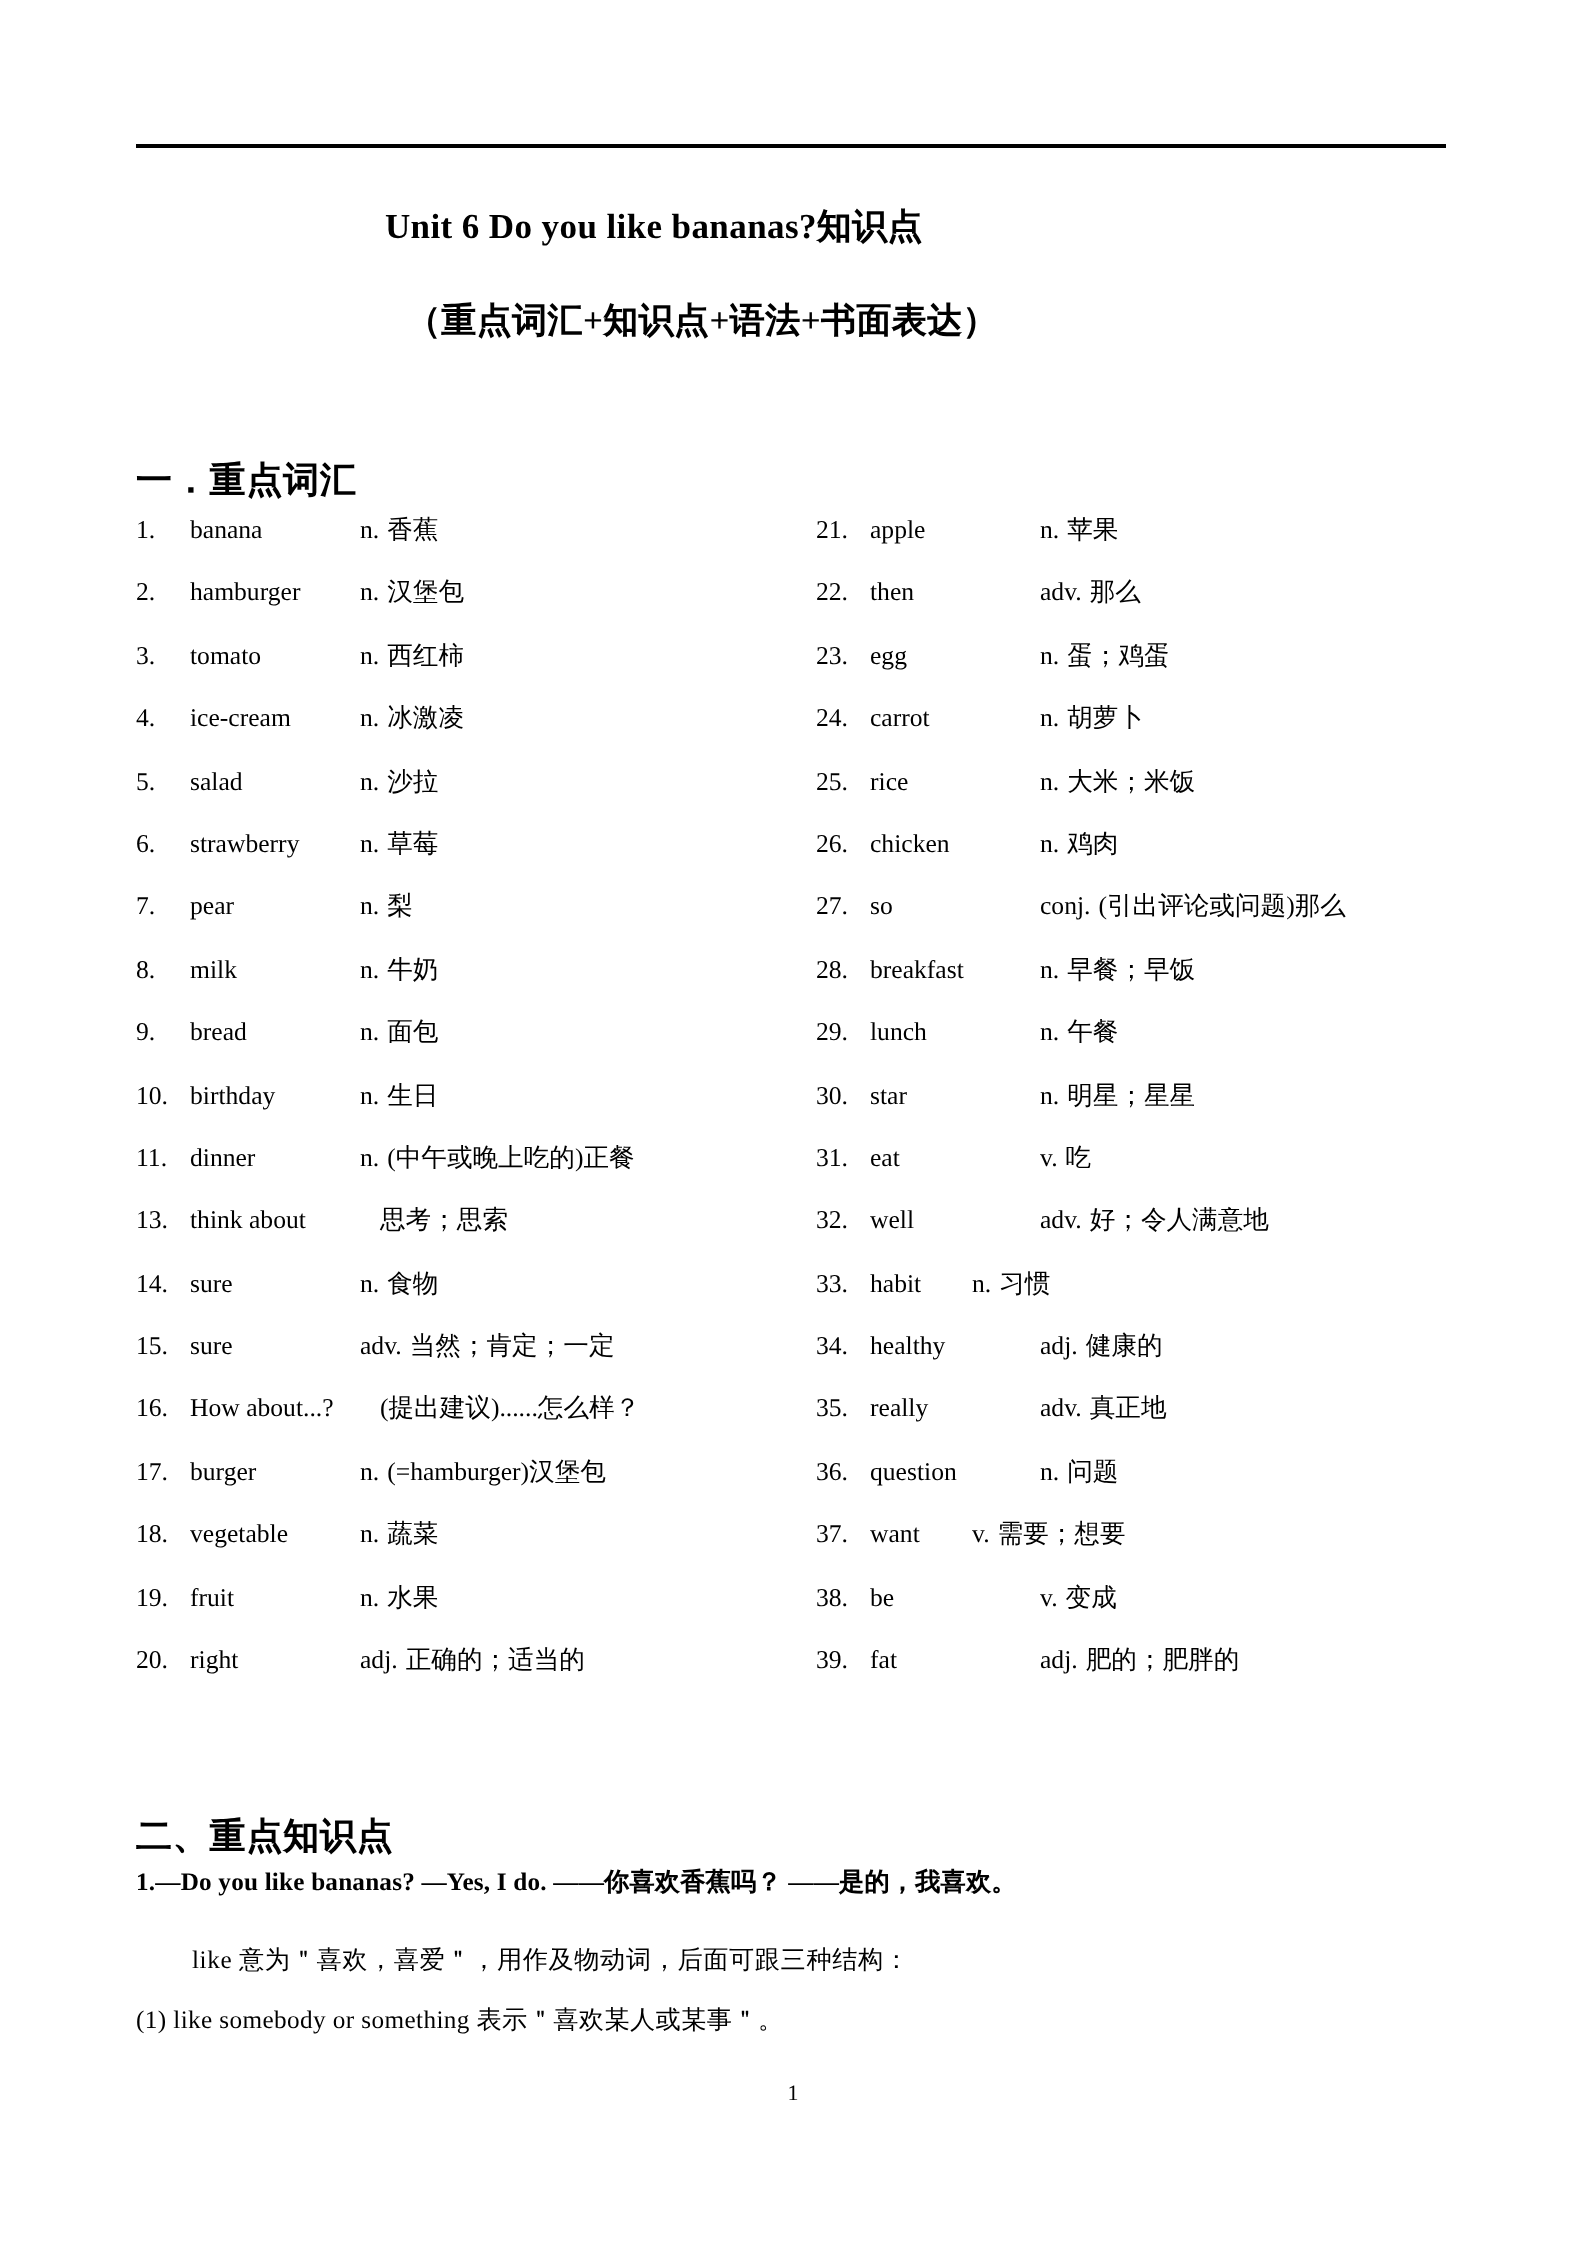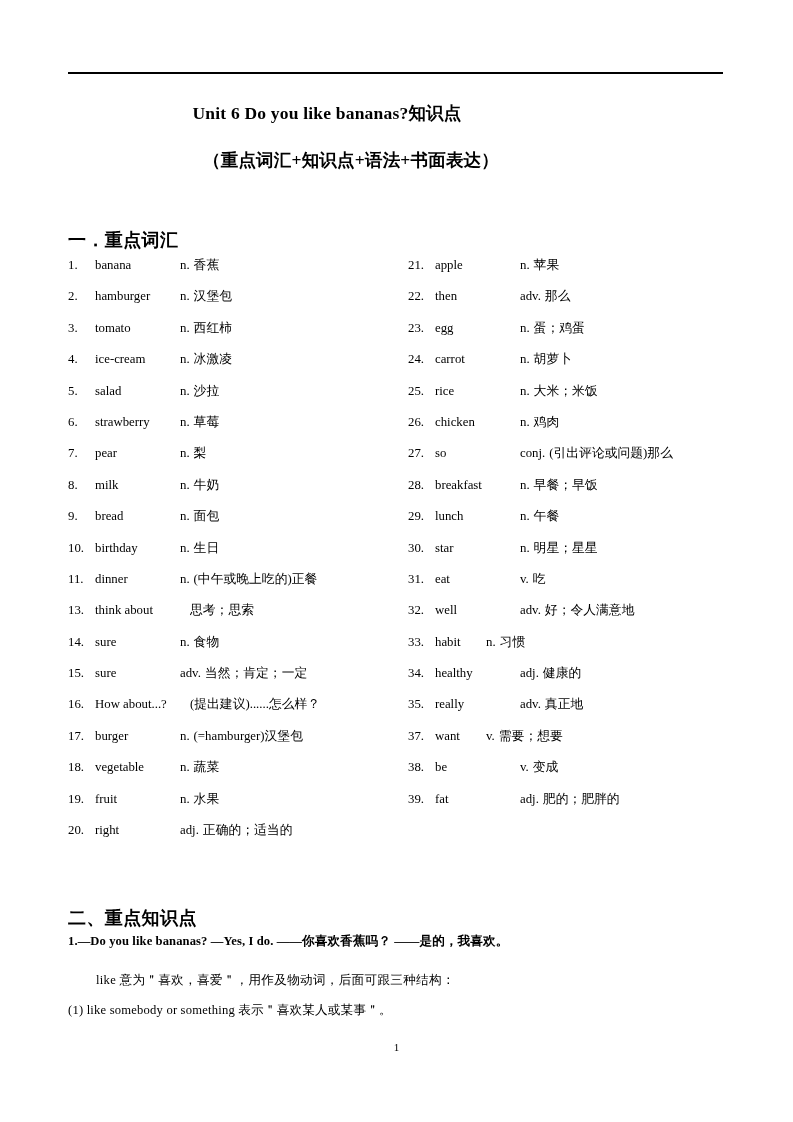--- a/index.html
+++ b/index.html
@@ -318,20 +318,25 @@
       <div class="vocab-row">
         <span class="v-num">34.</span>
         <span class="v-word">healthy</span>
         <span class="v-pos"><span class="pos-abbr">adj.</span><span>健康的</span></span>
       </div>
       <div class="vocab-row">
         <span class="v-num">35.</span>
         <span class="v-word">really</span>
         <span class="v-pos"><span class="pos-abbr">adv.</span><span>真正地</span></span>
       </div>
+      <div class="vocab-row">
+        <span class="v-num">36.</span>
+        <span class="v-word">question</span>
+        <span class="v-pos"><span class="pos-abbr">n.</span><span>问题</span></span>
+      </div>
       <div class="vocab-row tight">
         <span class="v-num">37.</span>
         <span class="v-word">want</span>
         <span class="v-pos"><span class="pos-abbr">v.</span><span>需要；想要</span></span>
       </div>
       <div class="vocab-row">
         <span class="v-num">38.</span>
         <span class="v-word">be</span>
         <span class="v-pos"><span class="pos-abbr">v.</span><span>变成</span></span>
       </div>

